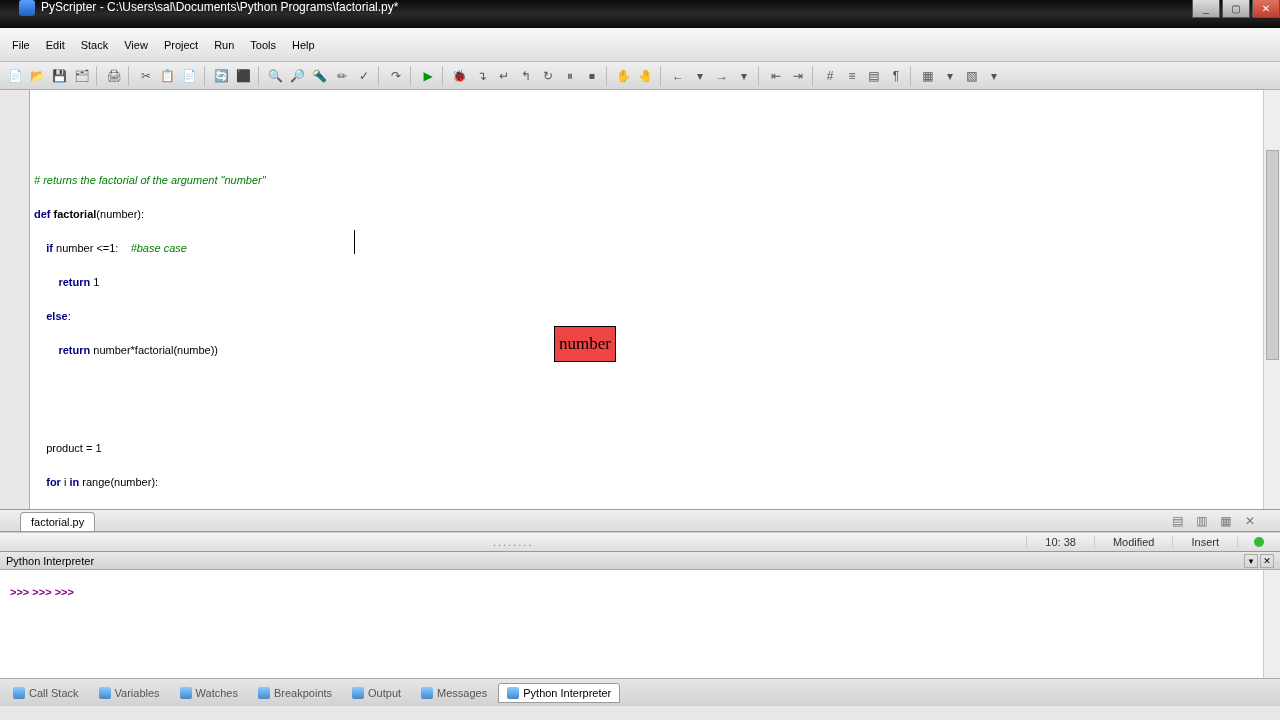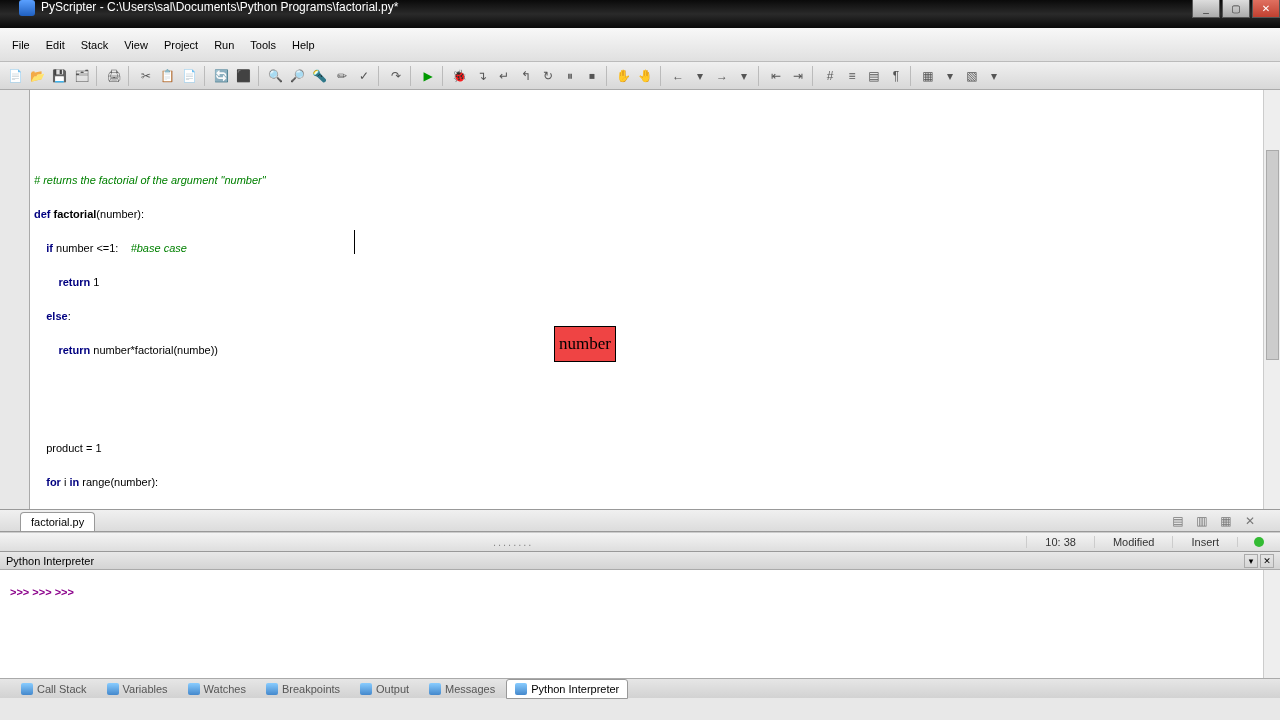--- a/index.html
+++ b/index.html
@@ -47,21 +47,21 @@
 .status .led { width:10px; height:10px; border-radius:50%; background:#3b3; margin:0 10px; }
 
 
 .interp-head { height:18px; background:linear-gradient(#e8e8e8,#d4d4d4); border-bottom:1px solid #aaa; display:flex; align-items:center; padding:0 6px; font-size:11px; }
 .interp-head .x { margin-left:auto; display:flex; gap:2px; }
 .interp-head .xb { width:14px; height:14px; border:1px solid #aaa; font-size:9px; display:flex; align-items:center; justify-content:center; }
 .interp { height:108px; background:#fff; font-family:'Courier New',monospace; font-size:24px; line-height:32px; padding:4px 10px; color:#8b008b; font-weight:bold; position:relative; }
 .interp-scroll { position:absolute; right:0; top:0; width:17px; height:100%; background:#eee; border-left:1px solid #ccc; }
 
 
-.btabs { height:20px; background:linear-gradient(#e6e6e6,#d2d2d2); border-top:1px solid #aaa; display:flex; align-items:center; padding:0 12px; gap:2px; }
+.btabs { height:28px; background:linear-gradient(#e6e6e6,#d2d2d2); border-top:1px solid #aaa; display:flex; align-items:center; padding:0 4px; gap:2px; }
 .btab { padding:3px 8px; display:flex; align-items:center; gap:4px; border:1px solid transparent; font-size:11px; color:#555; }
 .btab.active { background:#fff; border-color:#999; border-radius:3px 3px 0 0; color:#000; }
 .btab .ic { width:12px; height:12px; background:linear-gradient(#8cf,#48c); border-radius:2px; }
 </style>
 </head>
 <body>
 
 <div class="titlebar">
   <div class="icon"></div>
   <div class="title">PyScripter - C:\Users\sal\Documents\Python Programs\factorial.py*</div>

